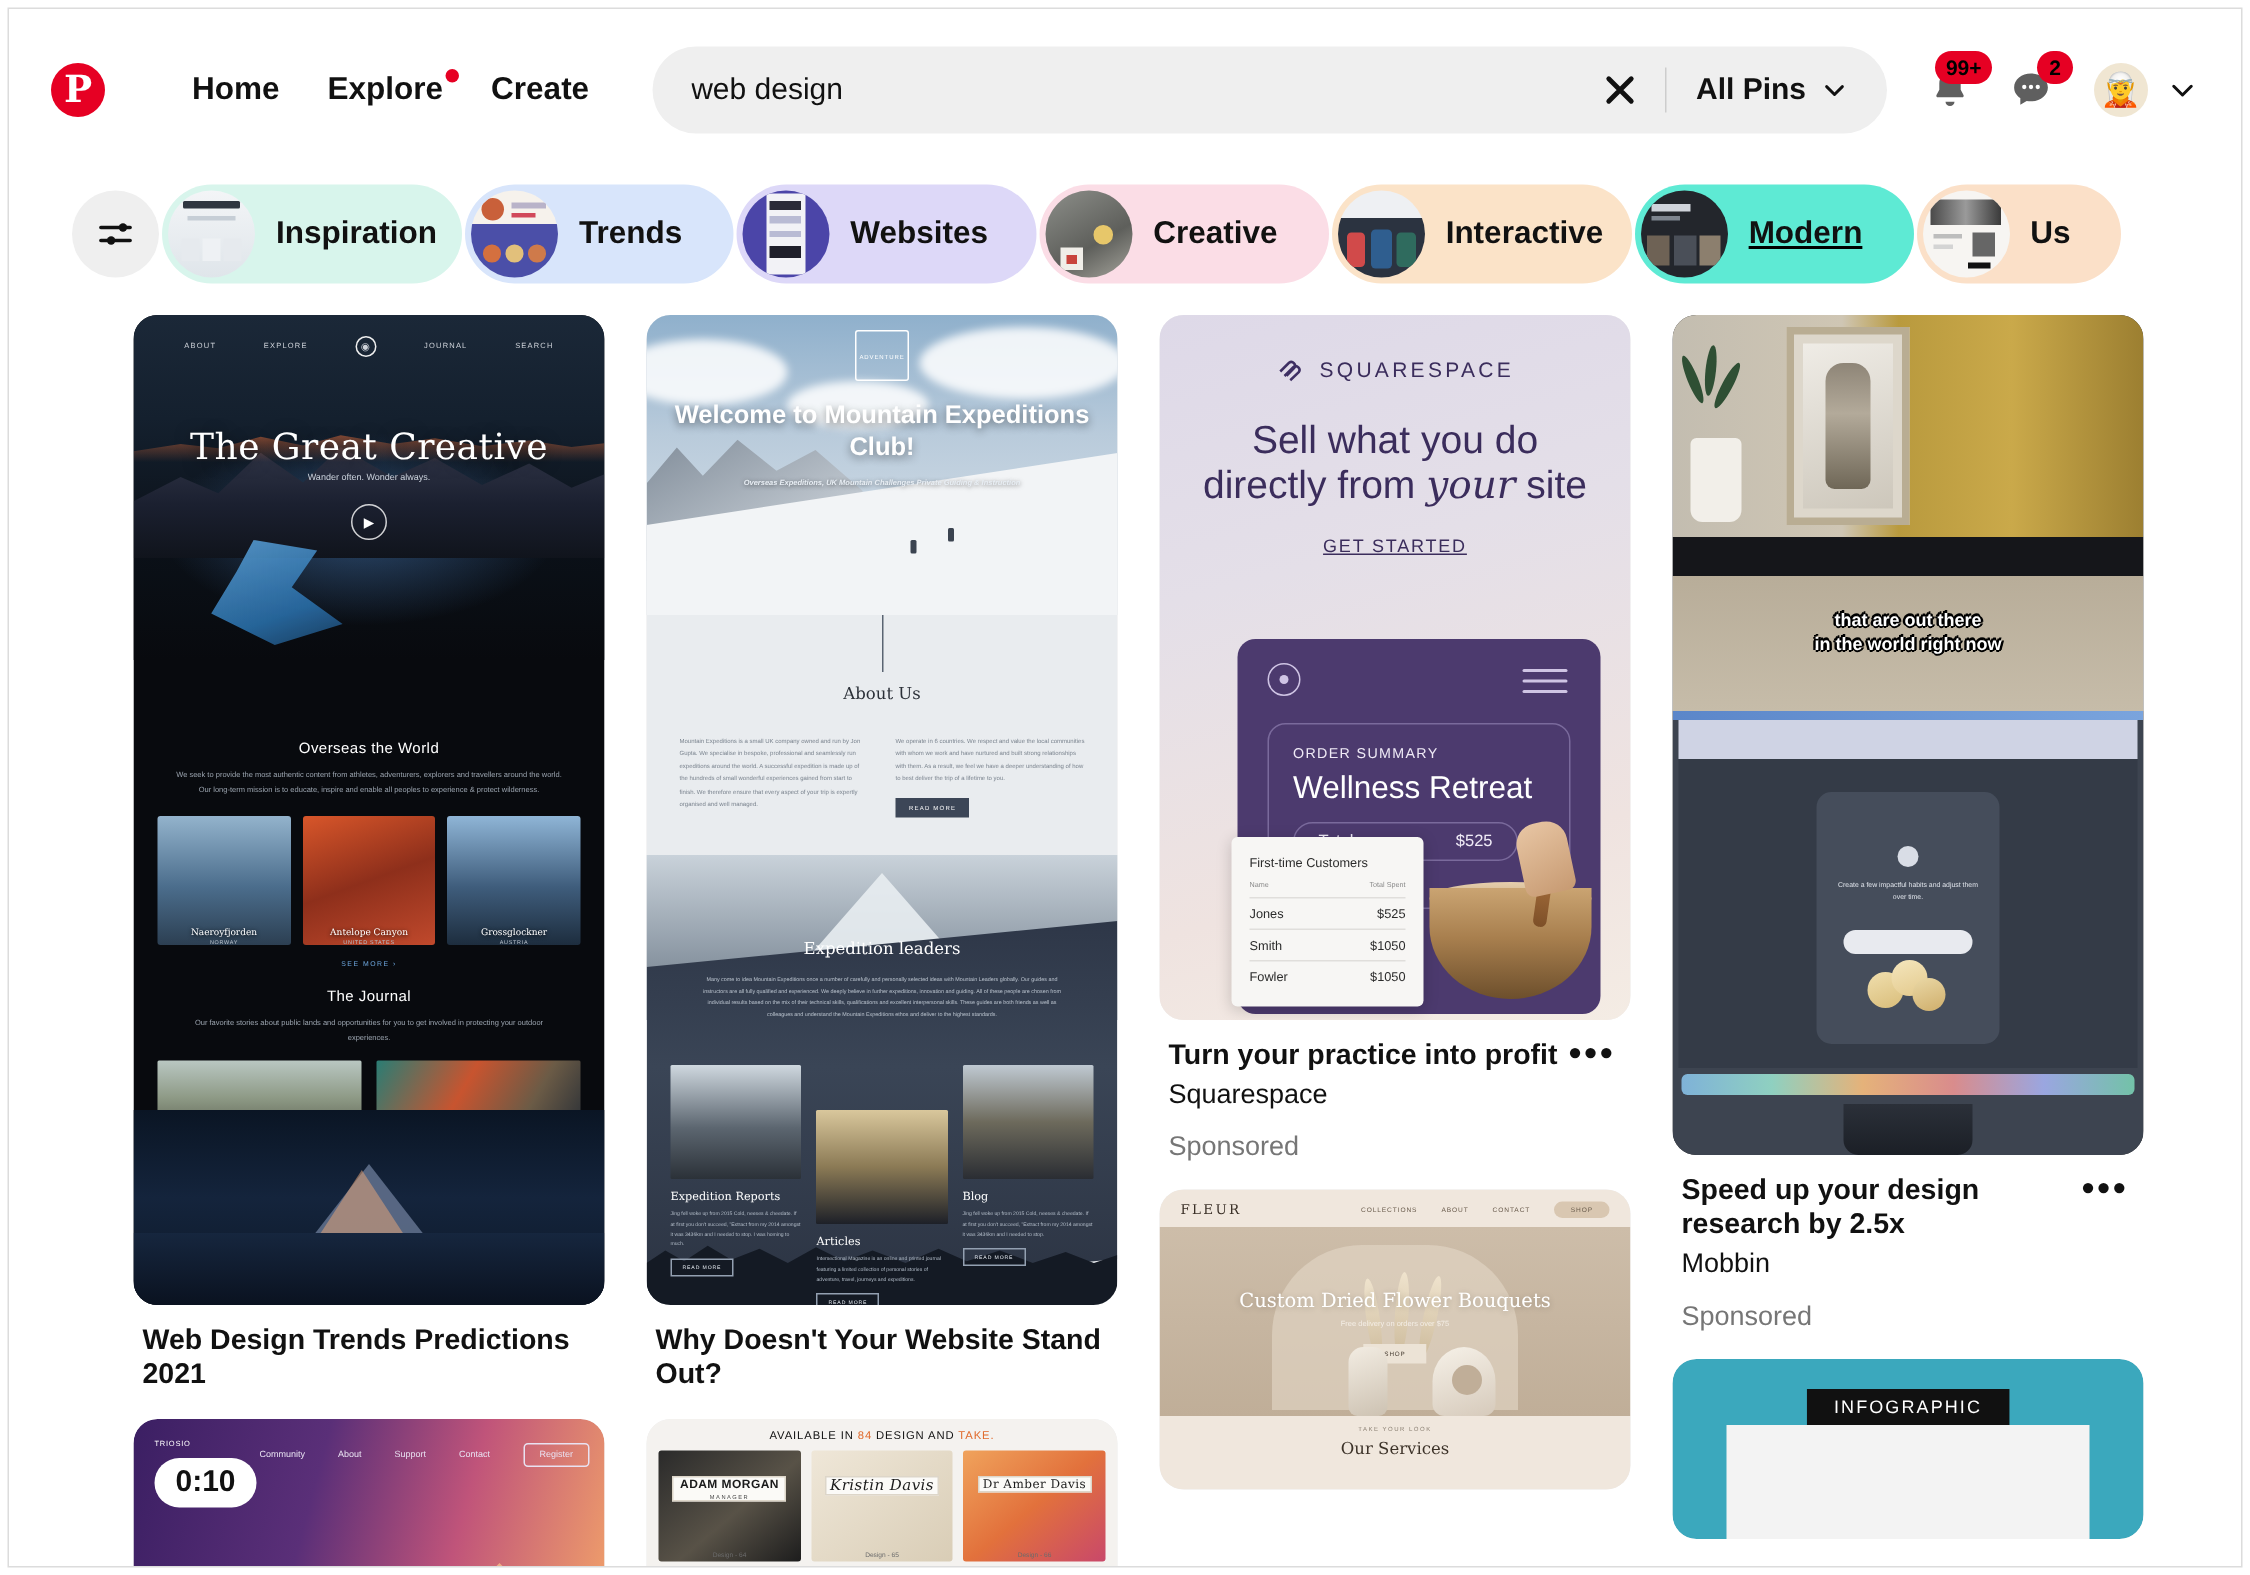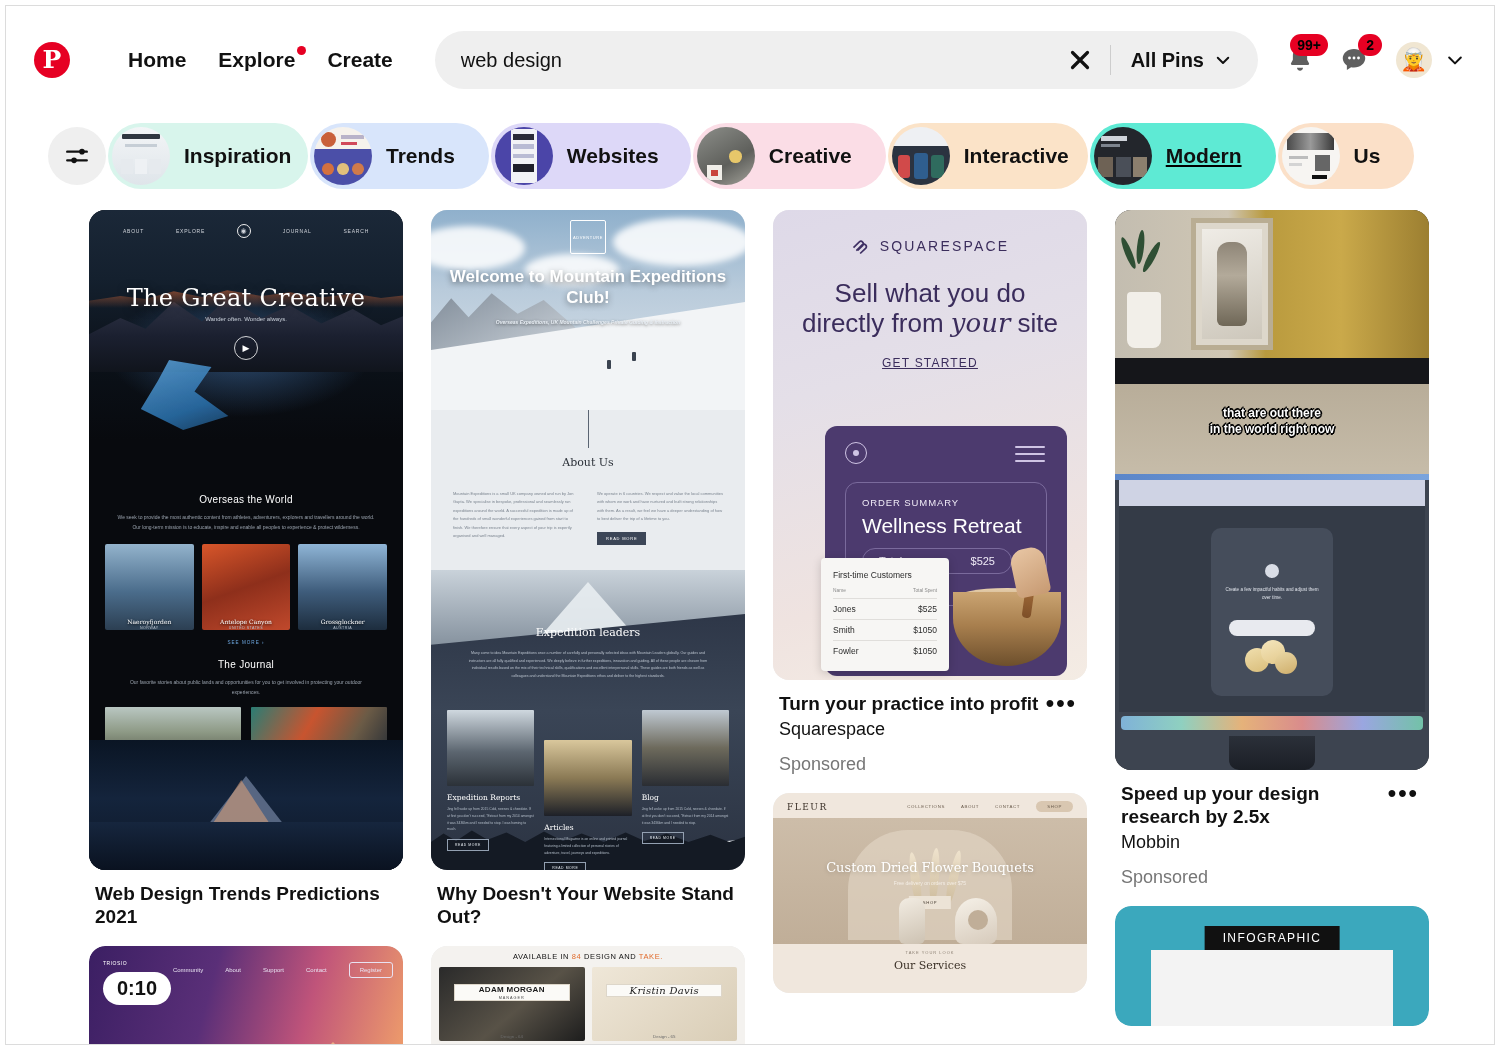--- a/index.html
+++ b/index.html
@@ -675,20 +675,26 @@
                   <div class="bc-r">MANAGER</div>
                 </div>
                 <div class="bc-cap">Design - 64</div>
               </div>
               <div class="bc bc2">
                 <div class="bc-in">
                   <div class="bc-n script">Kristin Davis</div>
                 </div>
                 <div class="bc-cap">Design - 65</div>
               </div>
+              <div class="bc bc3">
+                <div class="bc-in">
+                  <div class="bc-n" style="font-family:'DejaVu Serif',serif;font-weight:normal">Dr Amber Davis</div>
+                </div>
+                <div class="bc-cap">Design - 66</div>
+              </div>
             </div>
           </div>
         </div>
       </div>
     </div>
 
     <div class="col">
       <div class="pin">
         <div class="pin-img">
           <div class="m-sqs">

